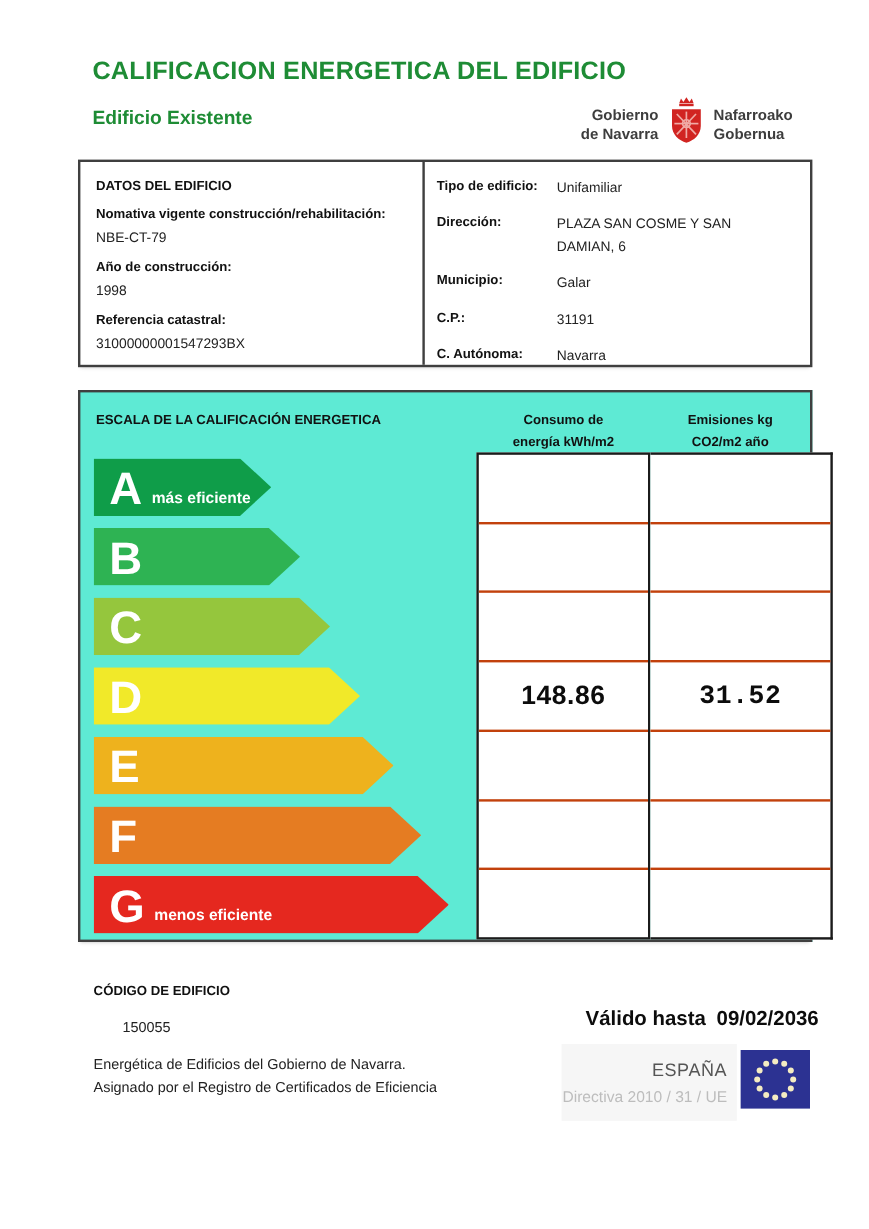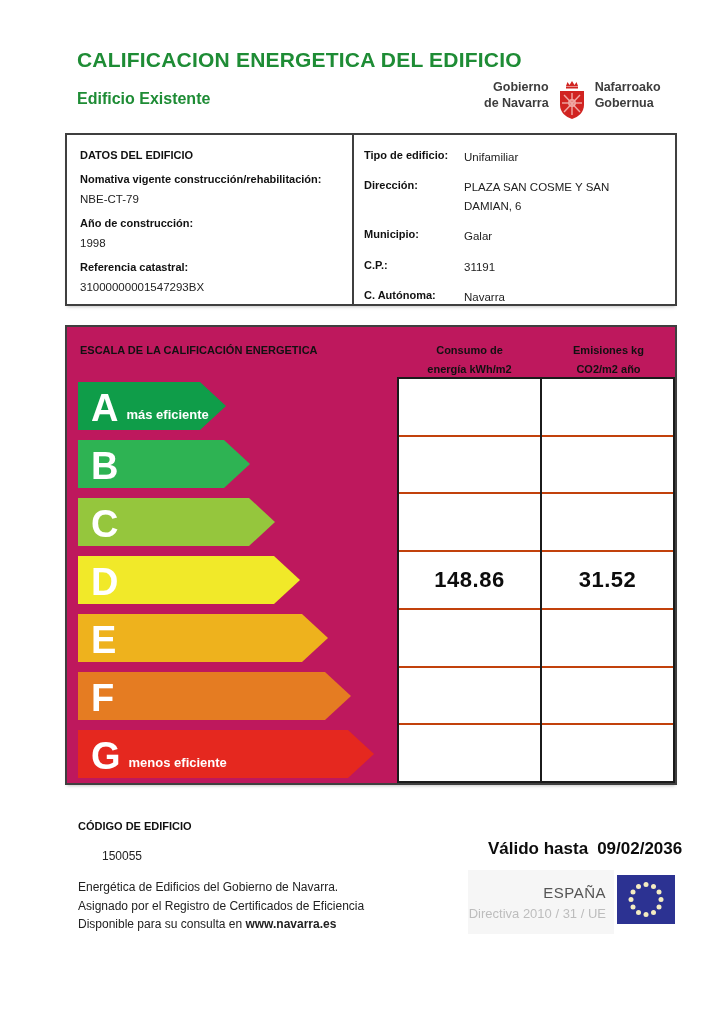--- a/index.html
+++ b/index.html
@@ -7,21 +7,21 @@
   body {
     width:724px; height:1024px; position:relative;
     font-family:"Liberation Sans","DejaVu Sans",sans-serif;
     color:#1c1c1c; overflow:hidden;
   }
   .abs { position:absolute; }
 
   
   .page-title { left:77px; top:48px; font-size:21px; font-weight:bold; color:#1e8c35; letter-spacing:.2px; }
   .page-subtitle { left:77px; top:90px; font-size:16px; font-weight:bold; color:#1e8c35; }
-  .gov-logo { left:484px; top:80px; width:182px; display:flex; align-items:flex-start; gap:5px; }
+  .gov-logo { left:484px; top:80px; width:182px; display:flex; align-items:center; gap:5px; }
   .gov-text { font-size:12.5px; font-weight:bold; color:#3d3d3d; line-height:1.25; }
   .gov-text.right-al { text-align:right; }
 
   
   .data-box {
     left:65px; top:133px; width:612px; height:173px;
     border:2px solid #3f3f3f; background:#fff; display:flex;
     box-shadow:0 3px 3px -2px rgba(130,130,130,.45);
   }
   .data-col-left { width:285px; padding:14px 14px 23px 13px; }
@@ -29,38 +29,38 @@
   .box-heading { font-size:11px; font-weight:bold; color:#111; }
   .field-label { font-size:11px; font-weight:bold; color:#111; margin-top:12px; }
   .field-value { font-size:11.5px; color:#222; margin-top:8px; }
   .rfield { display:flex; margin-bottom:13px; }
   .rfield-label { width:100px; font-size:11px; font-weight:bold; color:#111; flex:none; }
   .rfield-value { font-size:11.5px; color:#222; max-width:178px; line-height:1.6; margin-top:-1px; }
 
   
   .scale-box {
     left:65px; top:325px; width:612px; height:460px;
-    border:2px solid #3f3f3f; background:#be185d;
+    border:2px solid #3f3f3f; background:#5eead4;
     box-shadow:0 3px 3px -2px rgba(130,130,130,.45);
   }
   .scale-heading { left:13px; top:17px; font-size:11px; font-weight:bold; color:#111; position:absolute; }
   .colhead { position:absolute; top:14px; font-size:11px; font-weight:bold; color:#111; text-align:center; line-height:1.7; }
   .colhead.c1 { left:330px; width:145px; }
   .colhead.c2 { left:475px; width:133px; }
   .arrows { position:absolute; left:11px; top:50px; width:319px; height:406px; display:flex; flex-direction:column; }
   .arrow-row { flex:1; display:flex; align-items:center; }
   .arrow {
     height:48px; display:flex; align-items:flex-end; padding-left:13px;
     clip-path:polygon(0 0, calc(100% - 26px) 0, 100% 50%, calc(100% - 26px) 100%, 0 100%);
   }
   .arrow .letter { color:#fff; font-weight:bold; font-size:38px; line-height:44px; }
   .arrow .suffix { color:#fff; font-weight:bold; font-size:13px; margin:0 0 8px 8px; white-space:nowrap; }
   .vcol { position:absolute; top:50px; height:406px; display:flex; flex-direction:column; background:#fff; }
   .vcol.c1 { left:330px; width:145px; border:2px solid #1b1b1b; }
-  .vcol.c2 { left:475px; width:133px; border:2px solid #1b1b1b; border-left:none; }
+  .vcol.c2 { left:475px; width:152px; border:2px solid #1b1b1b; border-left:none;font-family:Liberation Mono, monospace; }
   .vcell { flex:1; border-bottom:2px solid #c2410c; display:flex; align-items:center; justify-content:center;
            font-size:22px; font-weight:bold; color:#0c0c0c; letter-spacing:.5px; }
   .vcell:last-child { border-bottom:none; }
 
   
   .code-heading { left:78px; top:820px; font-size:11px; font-weight:bold; color:#111; }
   .code-value { left:78px; top:849px; font-size:12px; color:#222;margin-left:24px; }
   .footer-note { left:78px; top:878px; font-size:12px; color:#222; line-height:1.55; }
   .footer-note b { font-weight:bold; }
   .valid { left:488px; top:839px; font-size:17px; font-weight:bold; color:#0c0c0c; }
@@ -206,23 +206,20 @@
     <div class="vcell"></div>
   </div>
 </div>
 
 <div class="abs code-heading">CÓDIGO DE EDIFICIO</div>
 <div class="abs code-value">150055</div>
 
 <div class="abs footer-note">
   <div>Energética de Edificios del Gobierno de Navarra.</div>
   <div>Asignado por el Registro de Certificados de Eficiencia</div>
-  <div>
-    <span>Disponible para su consulta en </span><b>www.navarra.es</b>
-  </div>
 </div>
 
 <div class="abs valid">
   <span>Válido hasta</span><span class="date">09/02/2036</span>
 </div>
 
 <div class="abs espana-panel">
   <div class="espana-label">ESPAÑA</div>
   <div class="directive">Directiva 2010 / 31 / UE</div>
 </div>

